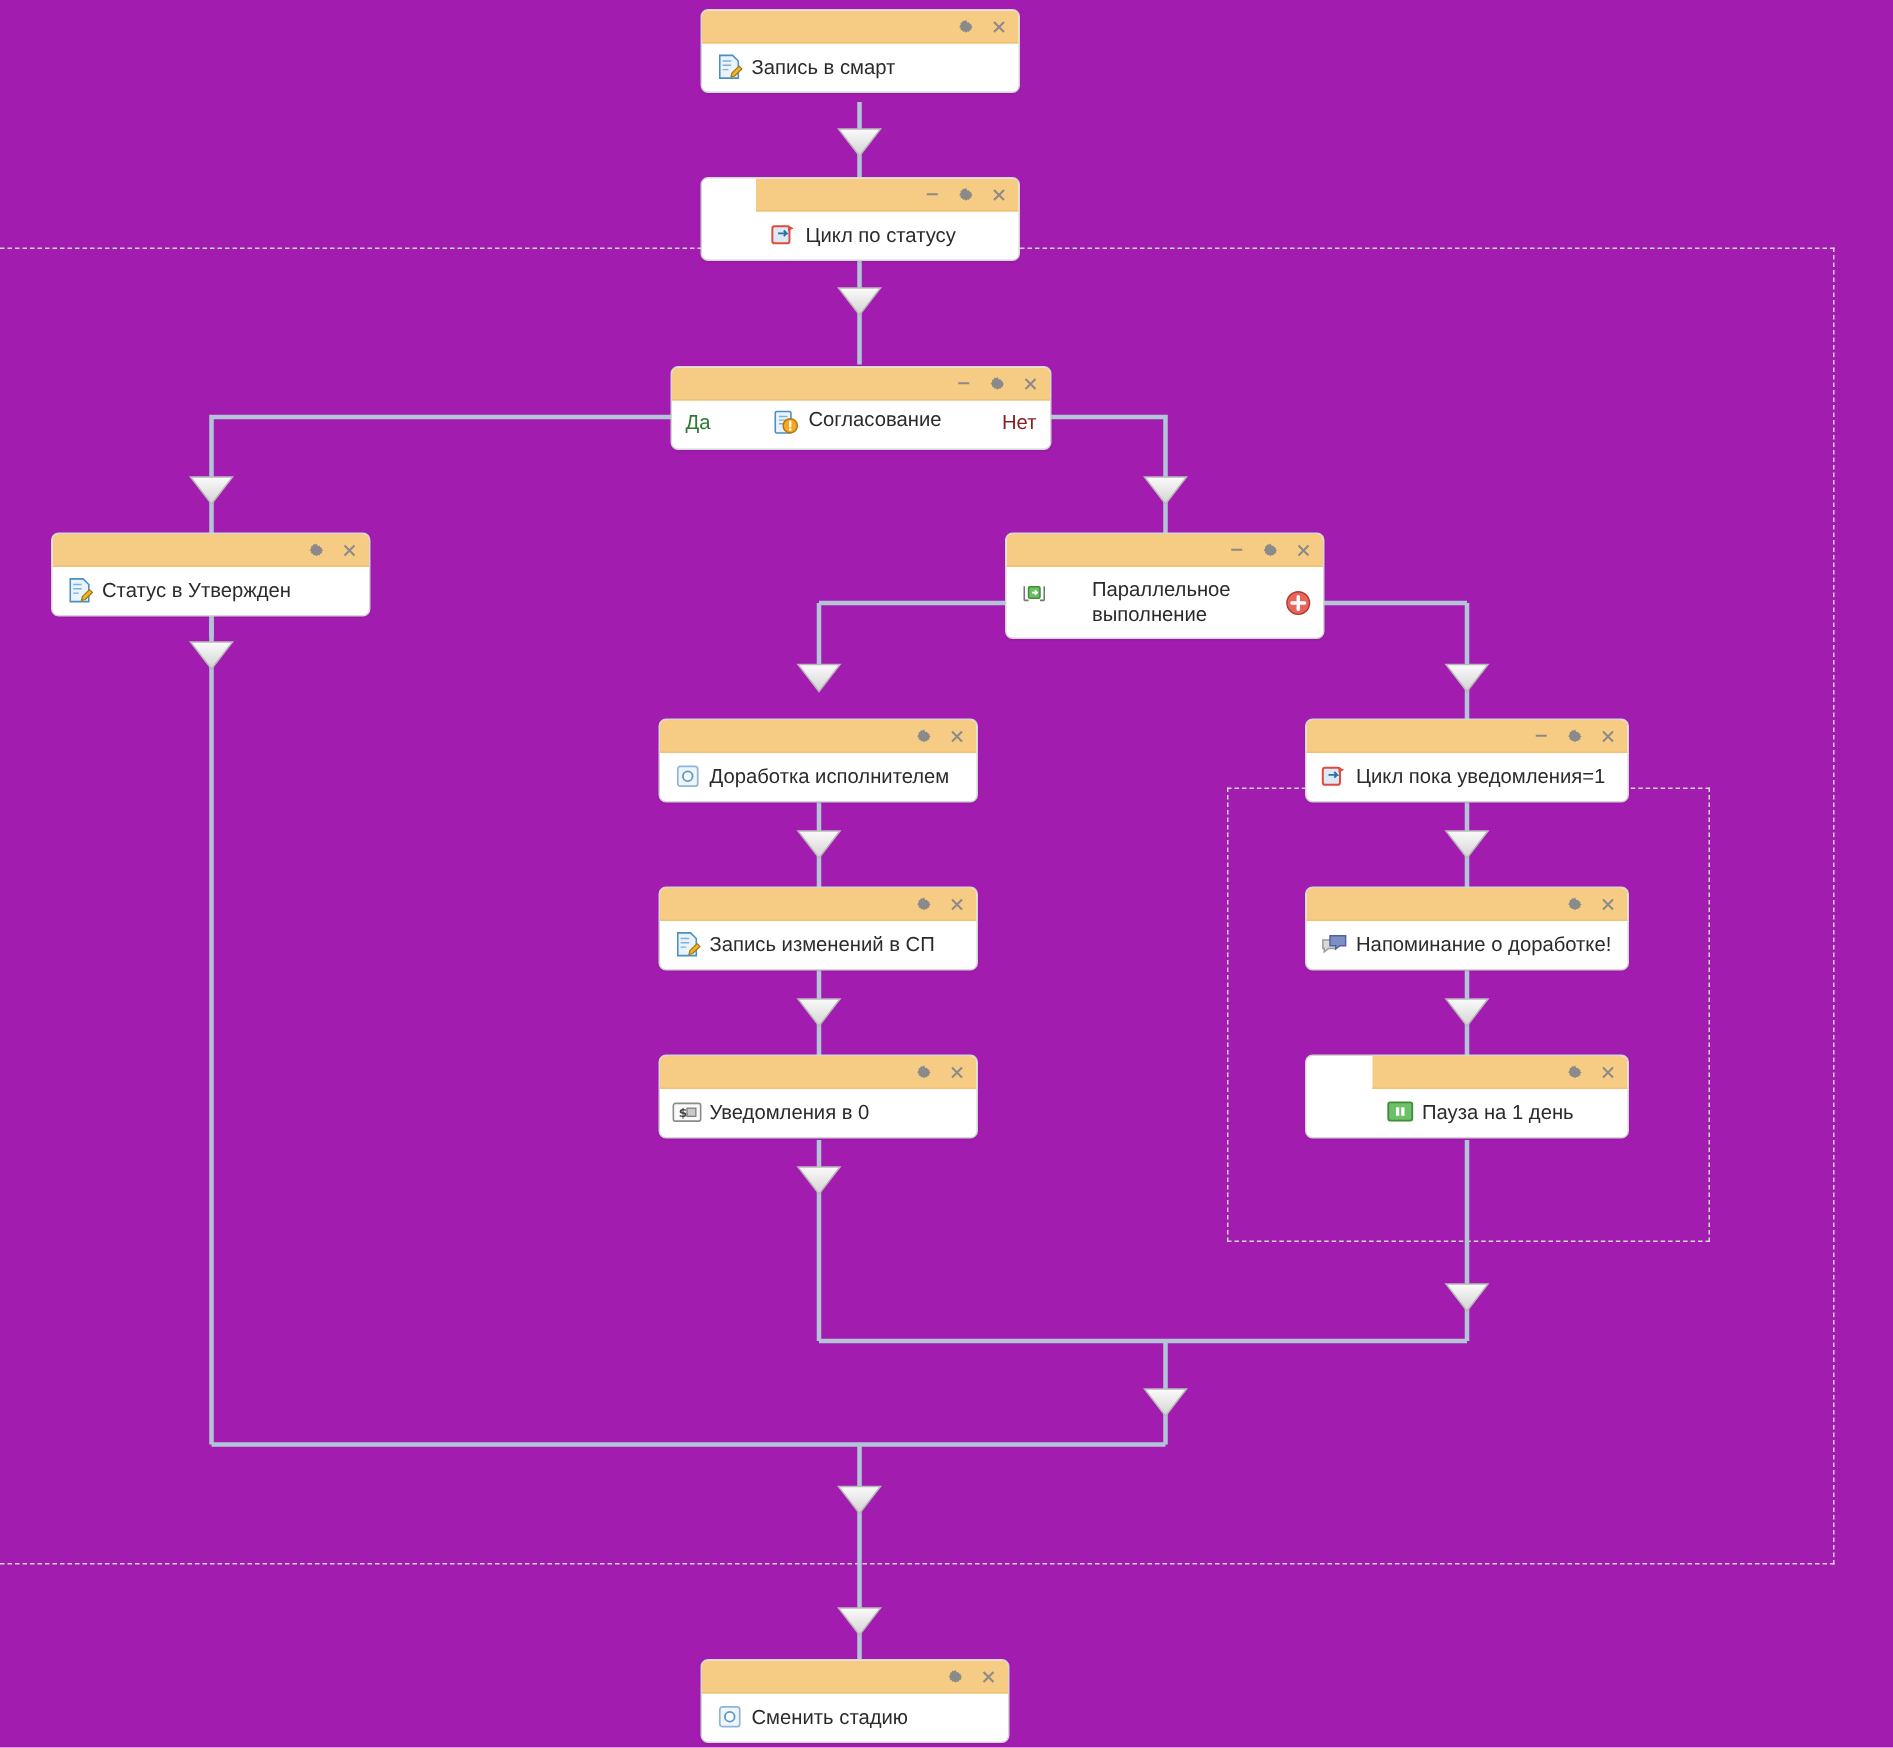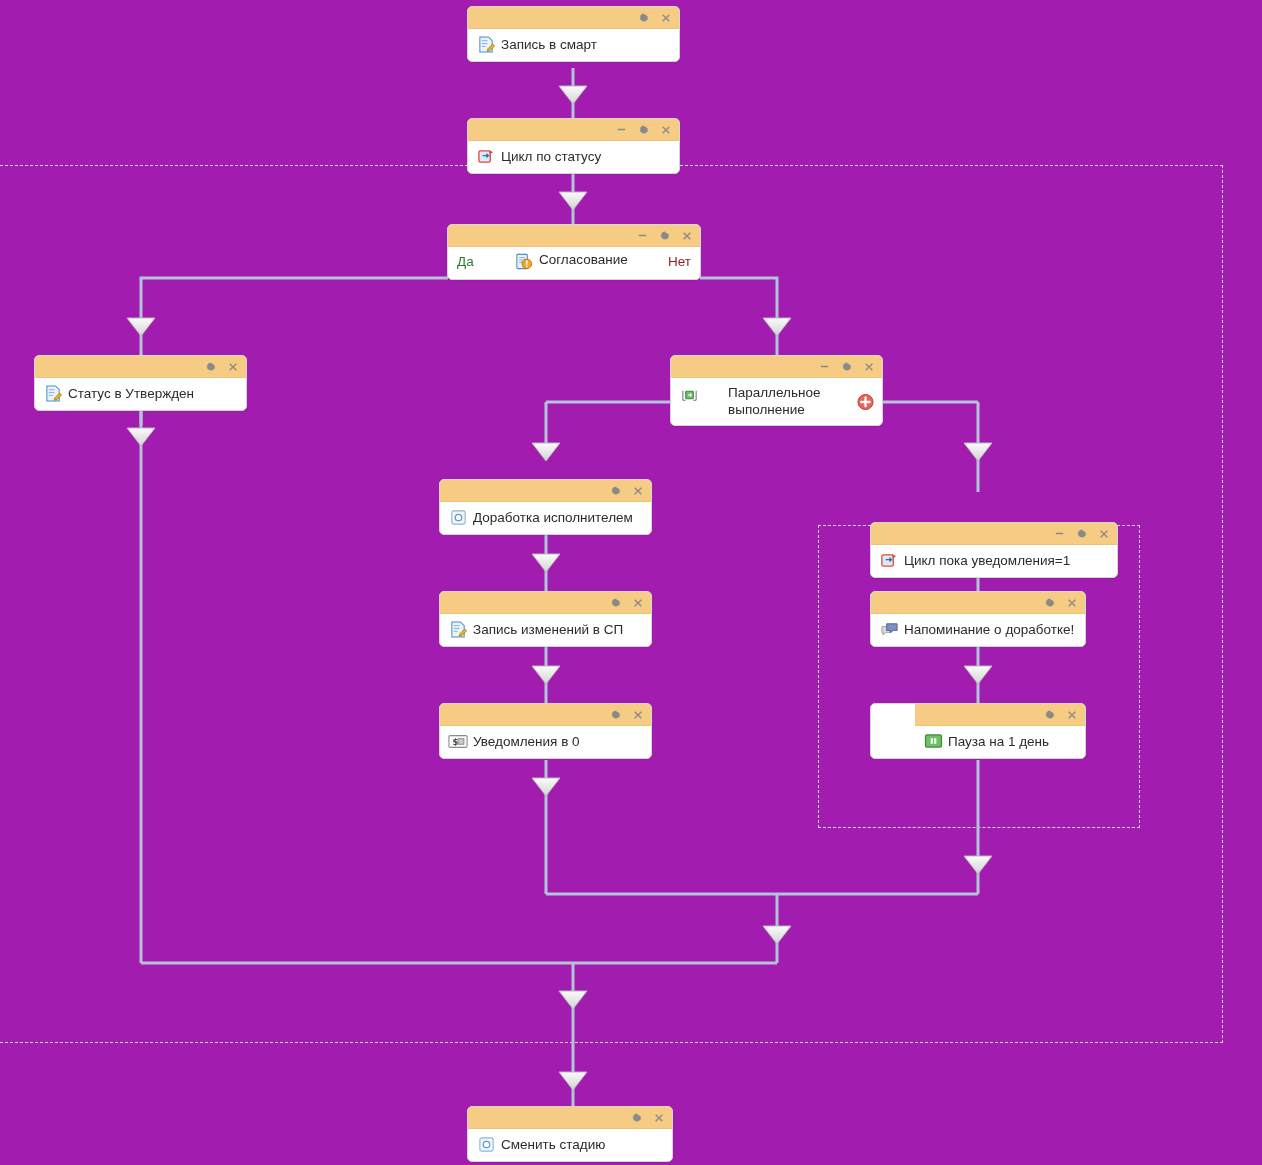--- a/index.html
+++ b/index.html
@@ -177,21 +177,21 @@
         <svg width="19" height="19" viewBox="0 0 20 20">
             <path d="M3 2h9l4 4v12H3z" fill="#eaf3fb" stroke="#4a90c4" stroke-width="1.1"></path>
             <path d="M5 6h6M5 9h6M5 12h4" stroke="#7fb3d8" stroke-width="1"></path>
             <path d="M11.5 14.5l5-5 2 2-5 5-2.6.6z" fill="#f0b429" stroke="#a07a12" stroke-width="0.9"></path>
           </svg>
       </span>
       <span class="node-label">Запись в смарт</span>
     </div>
   </div>
 
-  <div class="node" style="left:467px; top:118px; width:213px;">
+  <div class="node" style="left:467px; top:118px; width:213px;padding-left:36px;">
     <div class="node-head">
       <span class="hbtn">
         <svg width="11" height="11" viewBox="0 0 12 12" stroke="#8a8a8a" stroke-width="1.6">
             <path d="M2 6 L10 6"></path>
           </svg>
       </span>
       <span class="hbtn">
         <svg width="12" height="12" viewBox="0 0 24 24" fill="#8a8a8a">
             <path d="M12 8a4 4 0 100 8 4 4 0 000-8zm0 6a2 2 0 110-4 2 2 0 010 4z"></path>
             <path d="M21 12l-2-1.2.3-2.3-2.2-.9-1.1-2-2.3.5L12 2.5 10.3 4.1 8 3.6l-1.1 2-2.2.9.3 2.3L3 12l2 1.2-.3 2.3 2.2.9 1.1 2 2.3-.5 1.7 1.6 1.7-1.6 2.3.5 1.1-2 2.2-.9-.3-2.3L21 12z"></path>
@@ -208,21 +208,21 @@
         <svg width="19" height="19" viewBox="0 0 20 20">
             <rect x="2" y="4" width="12" height="12" rx="1.5" fill="#dceaf6" stroke="#e04a3f" stroke-width="1.4"></rect>
             <path d="M6 9h6l-2-2M12 9l-2 2" stroke="#2a6fa8" stroke-width="1.3" fill="none"></path>
             <path d="M13 3.5l4 2-4 2z" fill="#e04a3f"></path>
           </svg>
       </span>
       <span class="node-label">Цикл по статусу</span>
     </div>
   </div>
 
-  <div class="node" style="left:447px; top:224px; width:254px;">
+  <div class="node" style="left:447px; top:244px; width:254px;">
     <div class="node-head">
       <span class="hbtn">
         <svg width="11" height="11" viewBox="0 0 12 12" stroke="#8a8a8a" stroke-width="1.6">
             <path d="M2 6 L10 6"></path>
           </svg>
       </span>
       <span class="hbtn">
         <svg width="12" height="12" viewBox="0 0 24 24" fill="#8a8a8a">
             <path d="M12 8a4 4 0 100 8 4 4 0 000-8zm0 6a2 2 0 110-4 2 2 0 010 4z"></path>
             <path d="M21 12l-2-1.2.3-2.3-2.2-.9-1.1-2-2.3.5L12 2.5 10.3 4.1 8 3.6l-1.1 2-2.2.9.3 2.3L3 12l2 1.2-.3 2.3 2.2.9 1.1 2 2.3-.5 1.7 1.6 1.7-1.6 2.3.5 1.1-2 2.2-.9-.3-2.3L21 12z"></path>
@@ -387,21 +387,21 @@
         <svg width="21" height="17" viewBox="0 0 22 17">
             <rect x="1" y="2" width="20" height="13" rx="1.5" fill="#fafafa" stroke="#8c8c8c" stroke-width="1.2"></rect>
             <text x="5" y="12" font-family="DejaVu Sans" font-size="9" font-weight="bold" fill="#444">$</text>
             <rect x="11" y="5.5" width="6.5" height="6" fill="#c9c9c9" stroke="#7a7a7a" stroke-width="0.9"></rect>
           </svg>
       </span>
       <span class="node-label">Уведомления в 0</span>
     </div>
   </div>
 
-  <div class="node" style="left:870px; top:479px; width:248px;margin-top:43px;">
+  <div class="node" style="left:870px; top:479px; width:216px;">
     <div class="node-head">
       <span class="hbtn">
         <svg width="11" height="11" viewBox="0 0 12 12" stroke="#8a8a8a" stroke-width="1.6">
             <path d="M2 6 L10 6"></path>
           </svg>
       </span>
       <span class="hbtn">
         <svg width="12" height="12" viewBox="0 0 24 24" fill="#8a8a8a">
             <path d="M12 8a4 4 0 100 8 4 4 0 000-8zm0 6a2 2 0 110-4 2 2 0 010 4z"></path>
             <path d="M21 12l-2-1.2.3-2.3-2.2-.9-1.1-2-2.3.5L12 2.5 10.3 4.1 8 3.6l-1.1 2-2.2.9.3 2.3L3 12l2 1.2-.3 2.3 2.2.9 1.1 2 2.3-.5 1.7 1.6 1.7-1.6 2.3.5 1.1-2 2.2-.9-.3-2.3L21 12z"></path>

